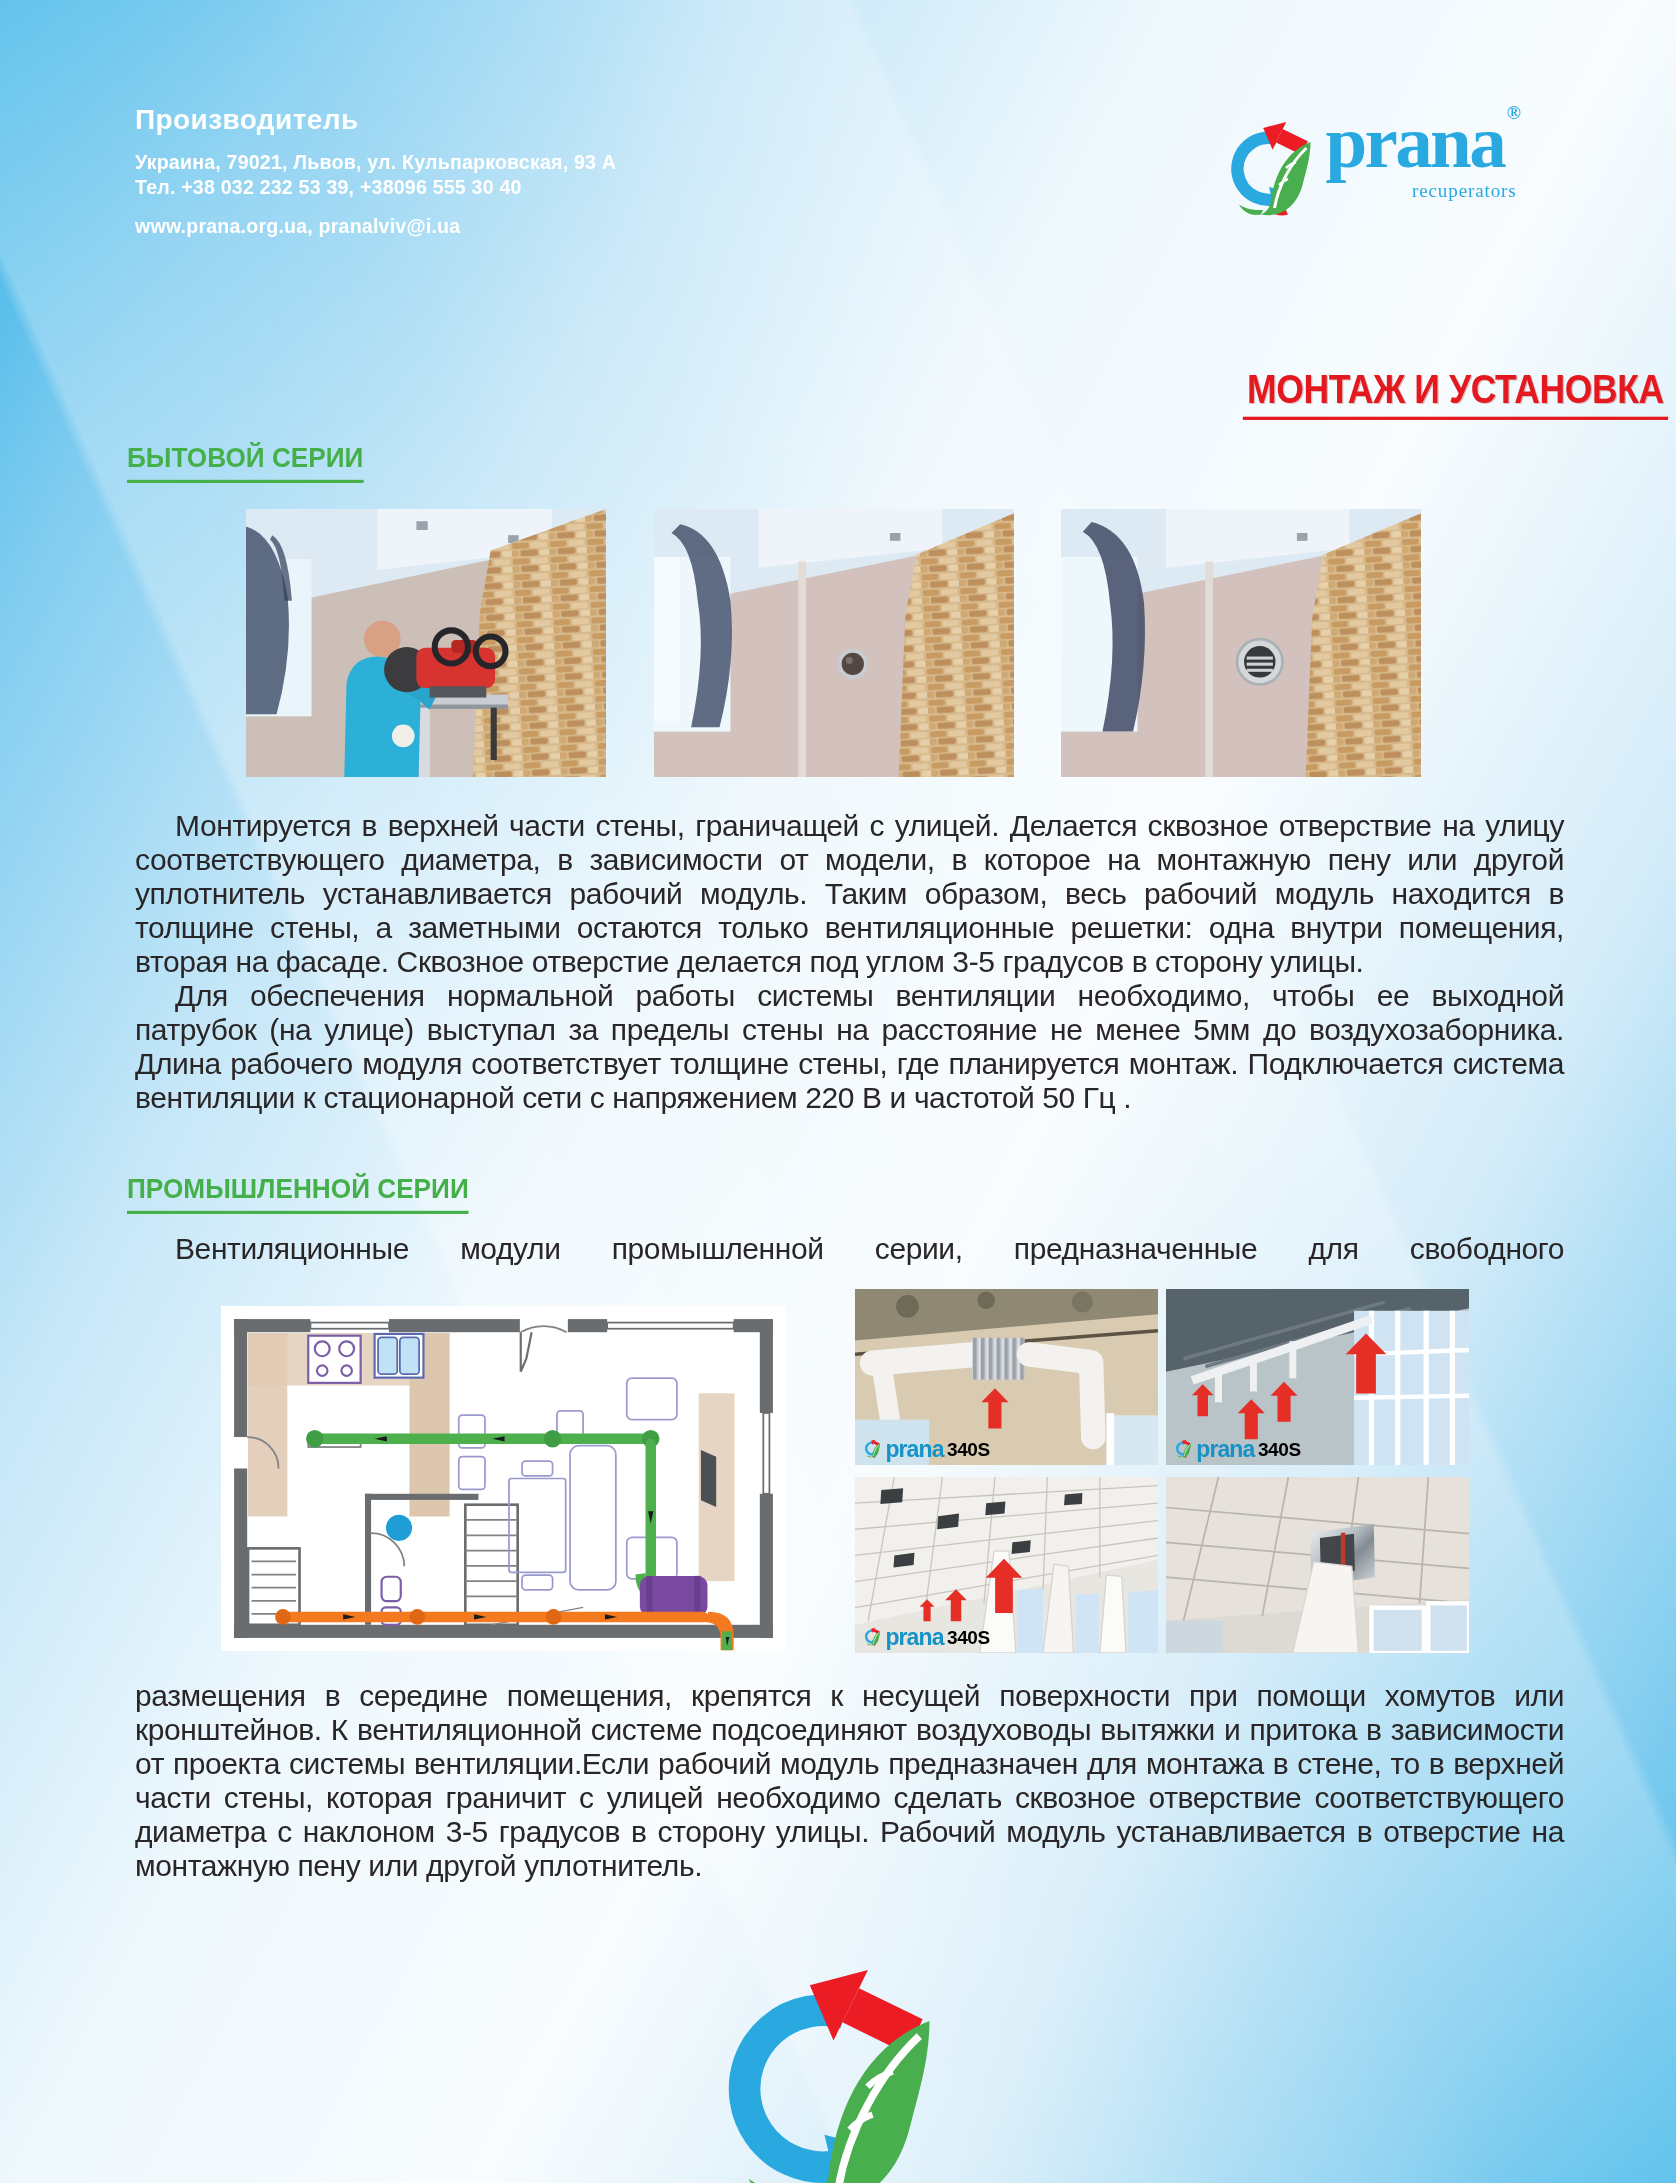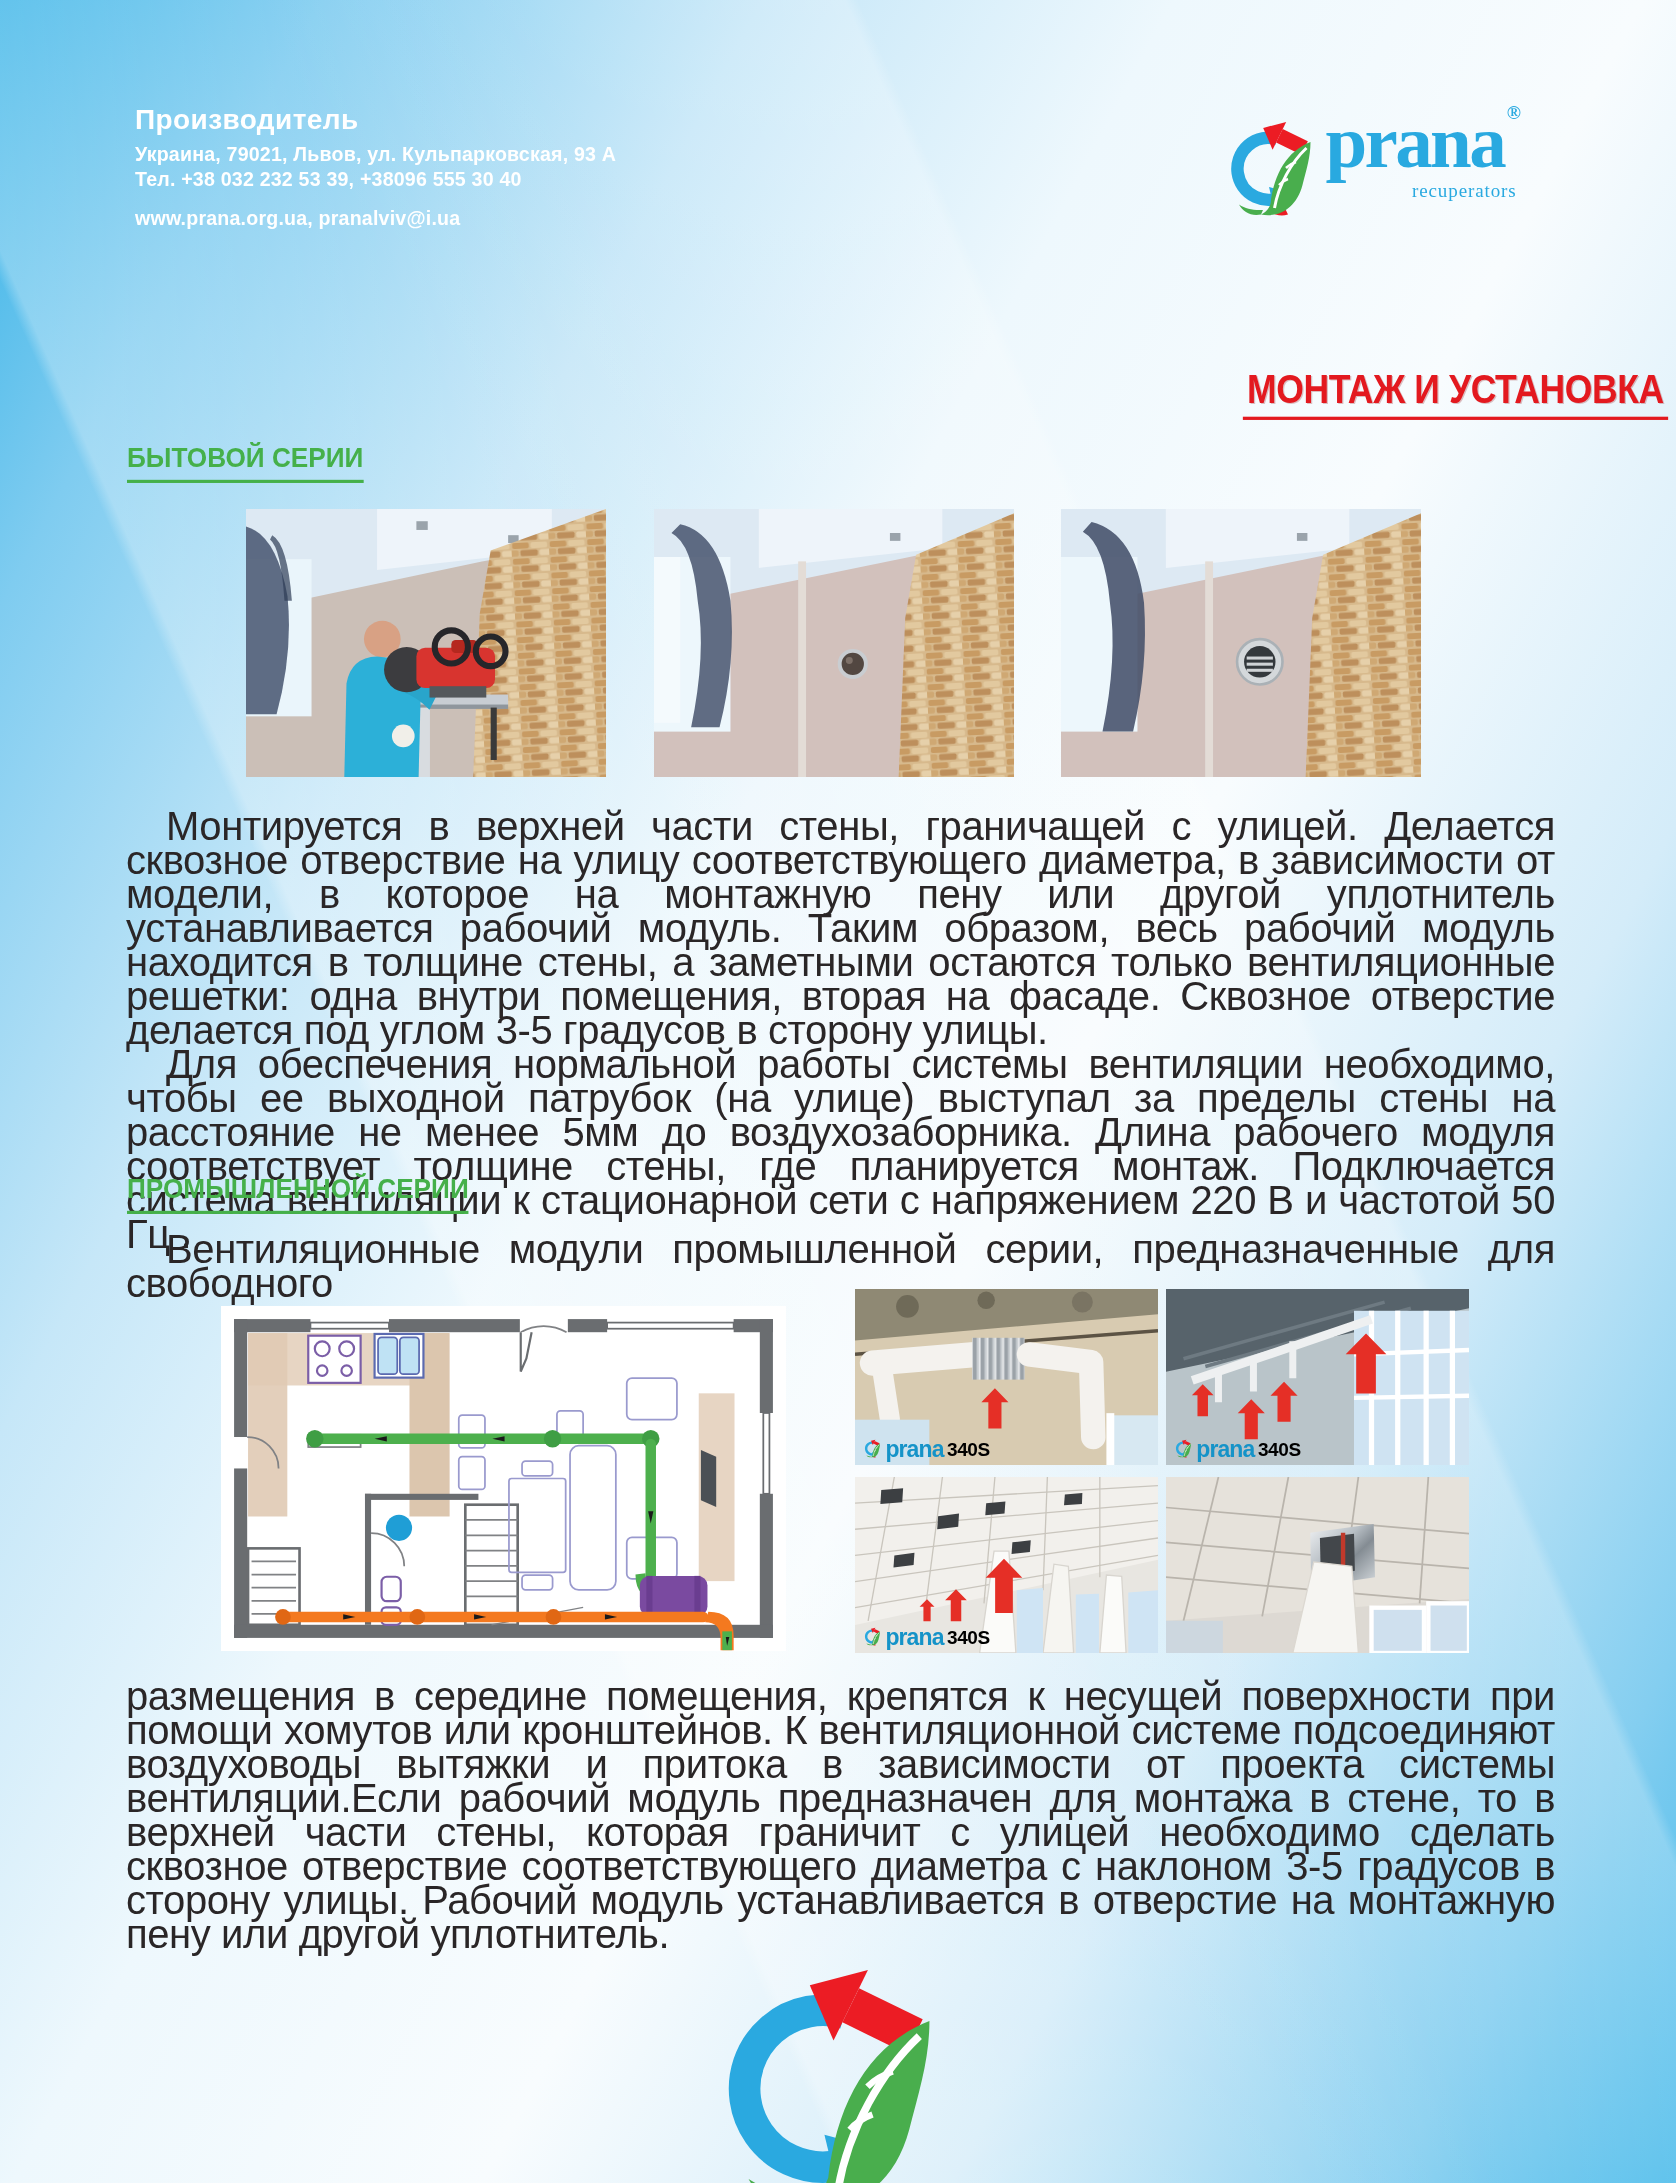--- a/index.html
+++ b/index.html
@@ -8,21 +8,21 @@
     position:relative; width:1677px; height:2365px; overflow:hidden;
     background:
       linear-gradient(66deg, rgba(255,255,255,0) 34%, rgba(255,255,255,.28) 34.5%, rgba(255,255,255,0) 58%),
       linear-gradient(246deg, rgba(255,255,255,0) 30%, rgba(255,255,255,.22) 30.5%, rgba(255,255,255,0) 52%),
       linear-gradient(118deg,#35b2e7 0%,#7fccf0 11%,#c6e7f8 26%,#eef8fd 40%,#f8fcfe 56%,#d4ecf9 72%,#84cef0 87%,#2bb0e7 100%);
   }
   .abs{position:absolute;}
 
   
   .header-block{left:135px; top:104px; color:#ffffff;}
-  .producer{font-size:28px; font-weight:700; letter-spacing:0.4px; margin:0 0 6px 0;}
+  .producer{font-size:28px; font-weight:700; letter-spacing:0.4px; margin:0 0 14px 0;}
   .hline{font-size:19.6px; font-weight:700; line-height:24.5px; letter-spacing:0.2px;}
   .hline.web{margin-top:15px;}
 
   
   .brand-logo{right:72px; top:105px; width:384px; height:144px;}
   .brand-row{display:flex; align-items:flex-start;font-family:Liberation Serif, serif;}
   .brand-icon{width:100px; height:109px; margin-top:8.7px;}
   .brand-text-wrap{position:relative; margin-left:4.4px;}
   .brand-name{font-size:75px; font-weight:700; color:#29a9e0; letter-spacing:-2.6px; line-height:74px;}
   .brand-reg{font-size:19px; font-weight:700; color:#29a9e0; vertical-align:top; position:relative; top:-2.6px; left:2.6px;}
@@ -39,21 +39,21 @@
   .sec-heading{
     font-size:27px; font-weight:700; color:#45b04a; letter-spacing:0;
     border-bottom:3.5px solid #45b04a; padding-bottom:5.2px; display:inline-block;
     transform:scale(.97,1.05); transform-origin:left center;
   }
   .sh1{left:127px; top:443px;}
   .sh2{left:127px; top:1174px;}
 
   
   .body-text{
-    left:126px; width:1429px; color:#2a2627; font-size:40px; line-height:34px;
+    left:135px; width:1429px; color:#2a2627; font-size:30px; line-height:34px;
     text-align:justify; letter-spacing:-0.4px;
   }
   .body-text p{margin:0; text-indent:40px;}
   .bt1{top:809px;}
   .intro-line{top:1232px;}
   .intro-line p{text-align-last:justify;}
   .bt4{top:1679px;}
   .bt4 p{text-indent:0;}
 
   

